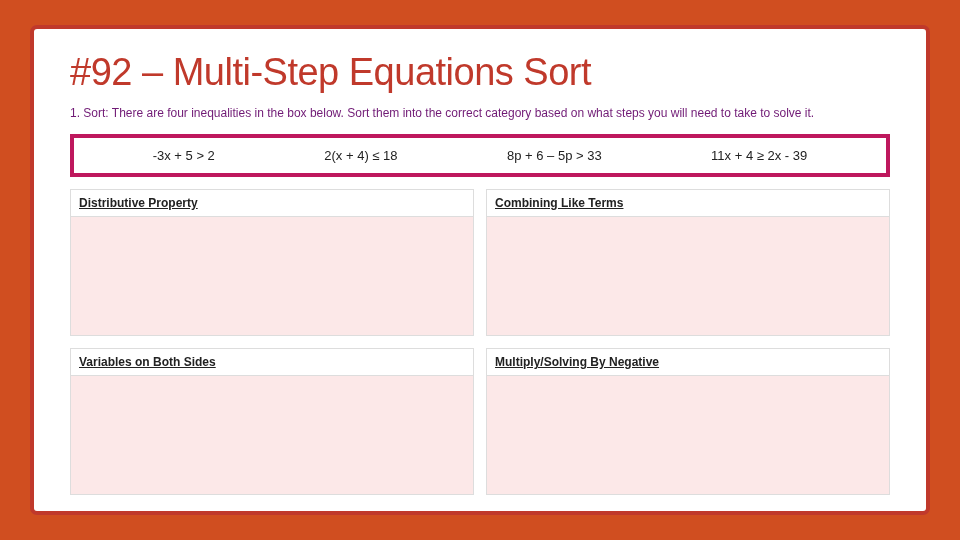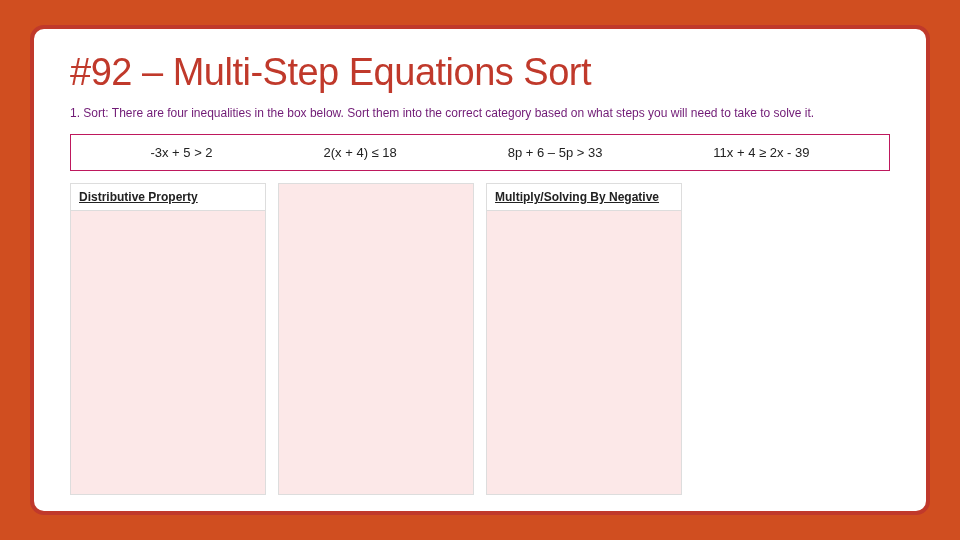--- a/index.html
+++ b/index.html
@@ -12,21 +12,21 @@
       align-items: center;
       justify-content: center;
       font-family: 'Segoe UI', Arial, sans-serif;
     }
 
     .slide-outer {
       width: 900px;
       height: 490px;
       background: #ffffff;
       border: 4px solid #c0392b;
-      border-radius: 14px;
+      border-radius: 7px;
       display: flex;
       flex-direction: column;
       overflow: hidden;
     }
 
     .slide-title-area {
       padding: 22px 36px 10px 36px;
     }
 
     .slide-title {
@@ -51,38 +51,38 @@
     }
 
     .instructions {
       font-size: 12px;
       color: #701a75;
       line-height: 1.5;
       margin-bottom: 12px;
     }
 
     .inequalities-box {
-      border: 1px solid #be185d;
+      border: 4px solid #be185d;
       padding: 10px 24px;
       margin-bottom: 12px;
       display: flex;
       align-items: center;
       justify-content: space-around;
       background: #fff;
     }
 
     .inequality-item {
       font-size: 13px;
       color: #222;
       font-family: 'Segoe UI', Arial, sans-serif;
     }
 
     .categories-row {
       display: grid;
-      grid-template-columns: 1fr 1fr 1fr 1fr;
+      grid-template-columns: 1fr 1fr;
       gap: 12px;
       flex: 1;
     }
 
     .category-col {
       border: 1px solid #ddd;
       background: #fce8e8;
       display: flex;
       flex-direction: column;
     }
@@ -126,20 +126,25 @@
       <span class="inequality-item">8p + 6 – 5p &gt; 33</span>
       <span class="inequality-item">11x + 4 ≥ 2x - 39</span>
     </div>
 
     <div class="categories-row">
       <div class="category-col">
         <div class="category-header">Distributive Property</div>
         <div class="category-body"></div>
       </div>
       <div class="category-col">
+        <div class="category-header">Combining Like Terms</div>
+        <div class="category-body"></div>
+      </div>
+      <div class="category-col">
+        <div class="category-header">Variables on Both Sides</div>
         <div class="category-body"></div>
       </div>
       <div class="category-col">
         <div class="category-header">Multiply/Solving By Negative</div>
         <div class="category-body"></div>
       </div>
     </div>
 
   </div>
 </div>

